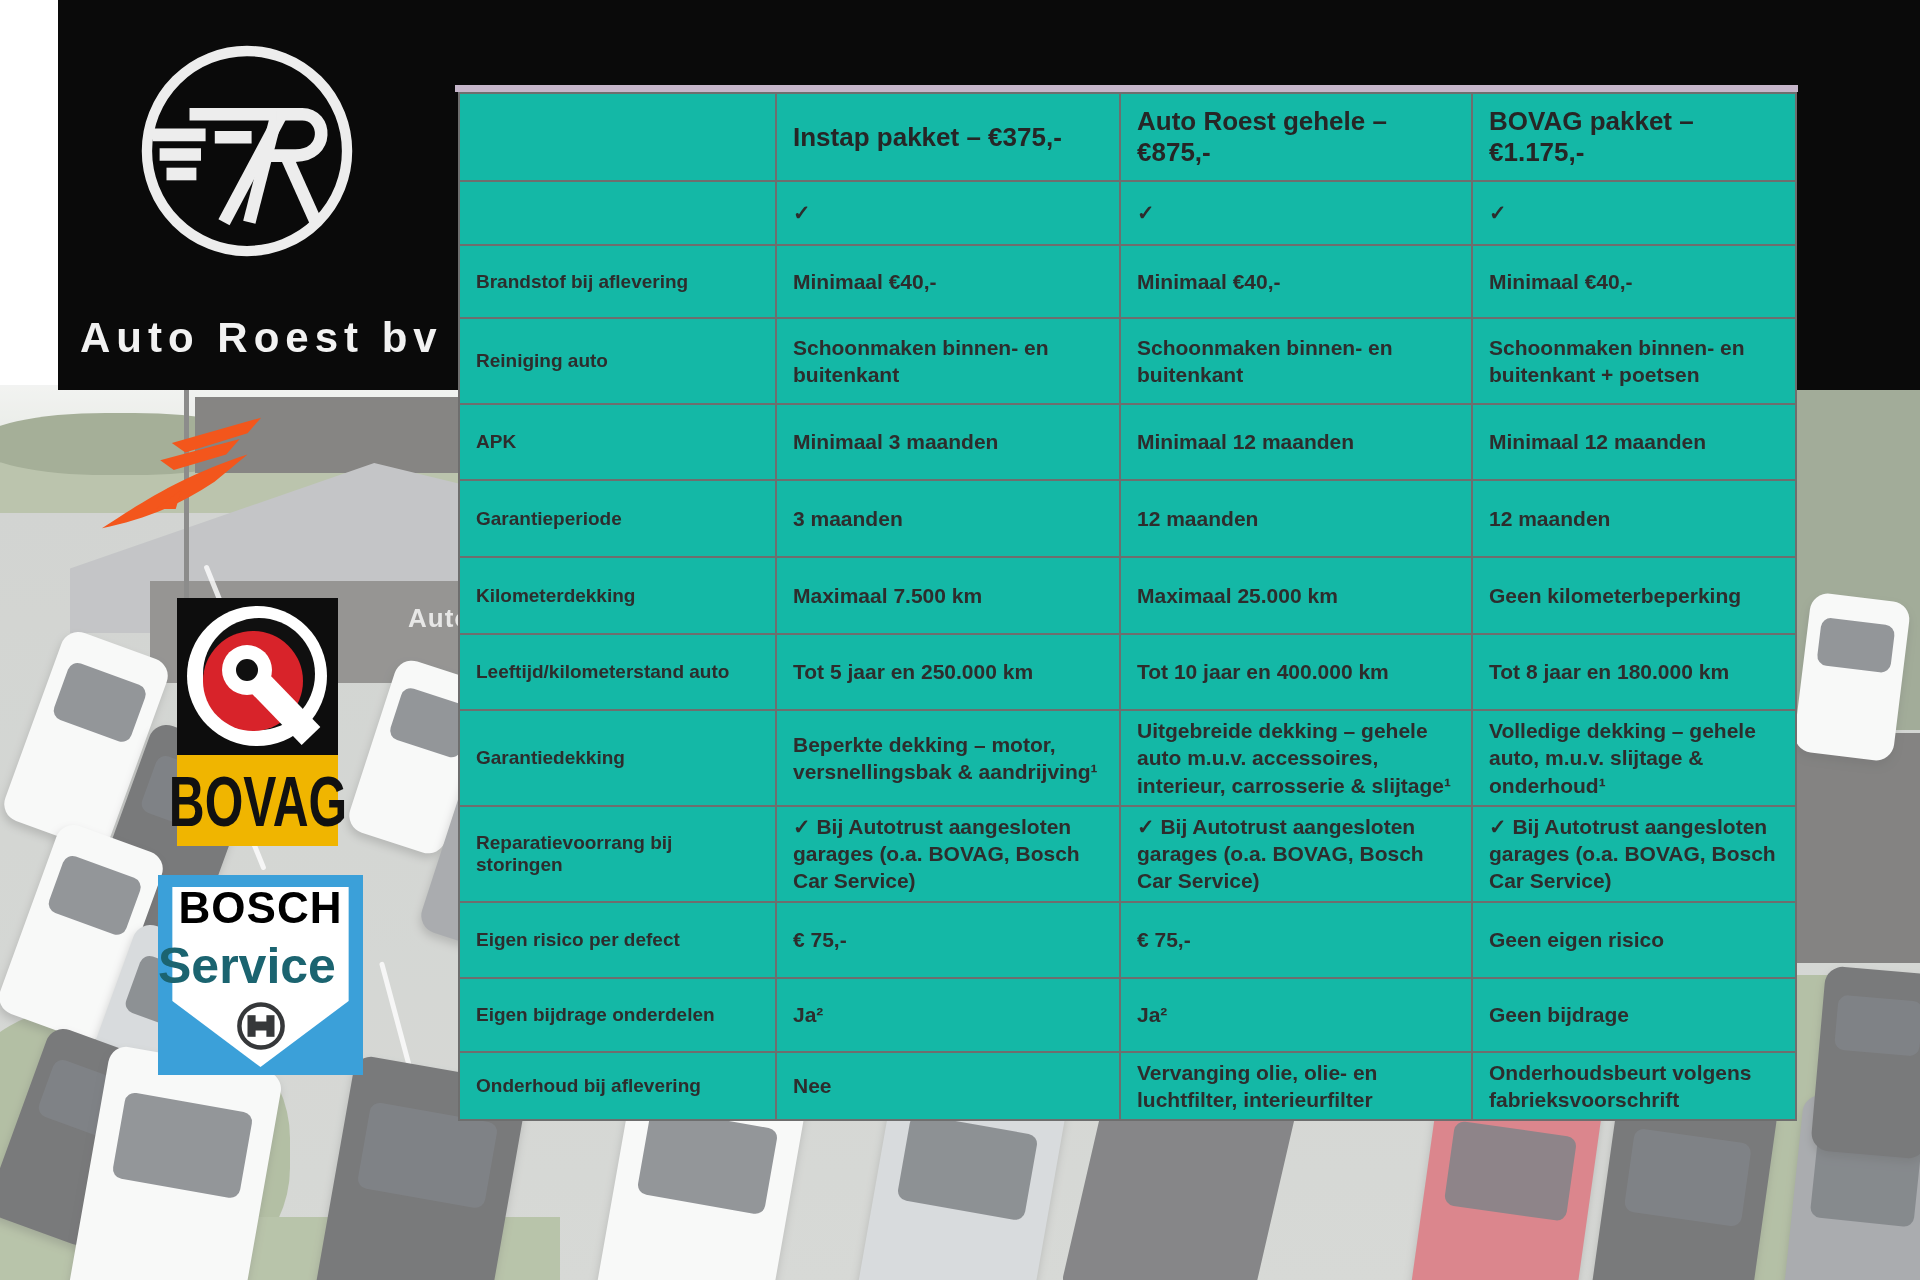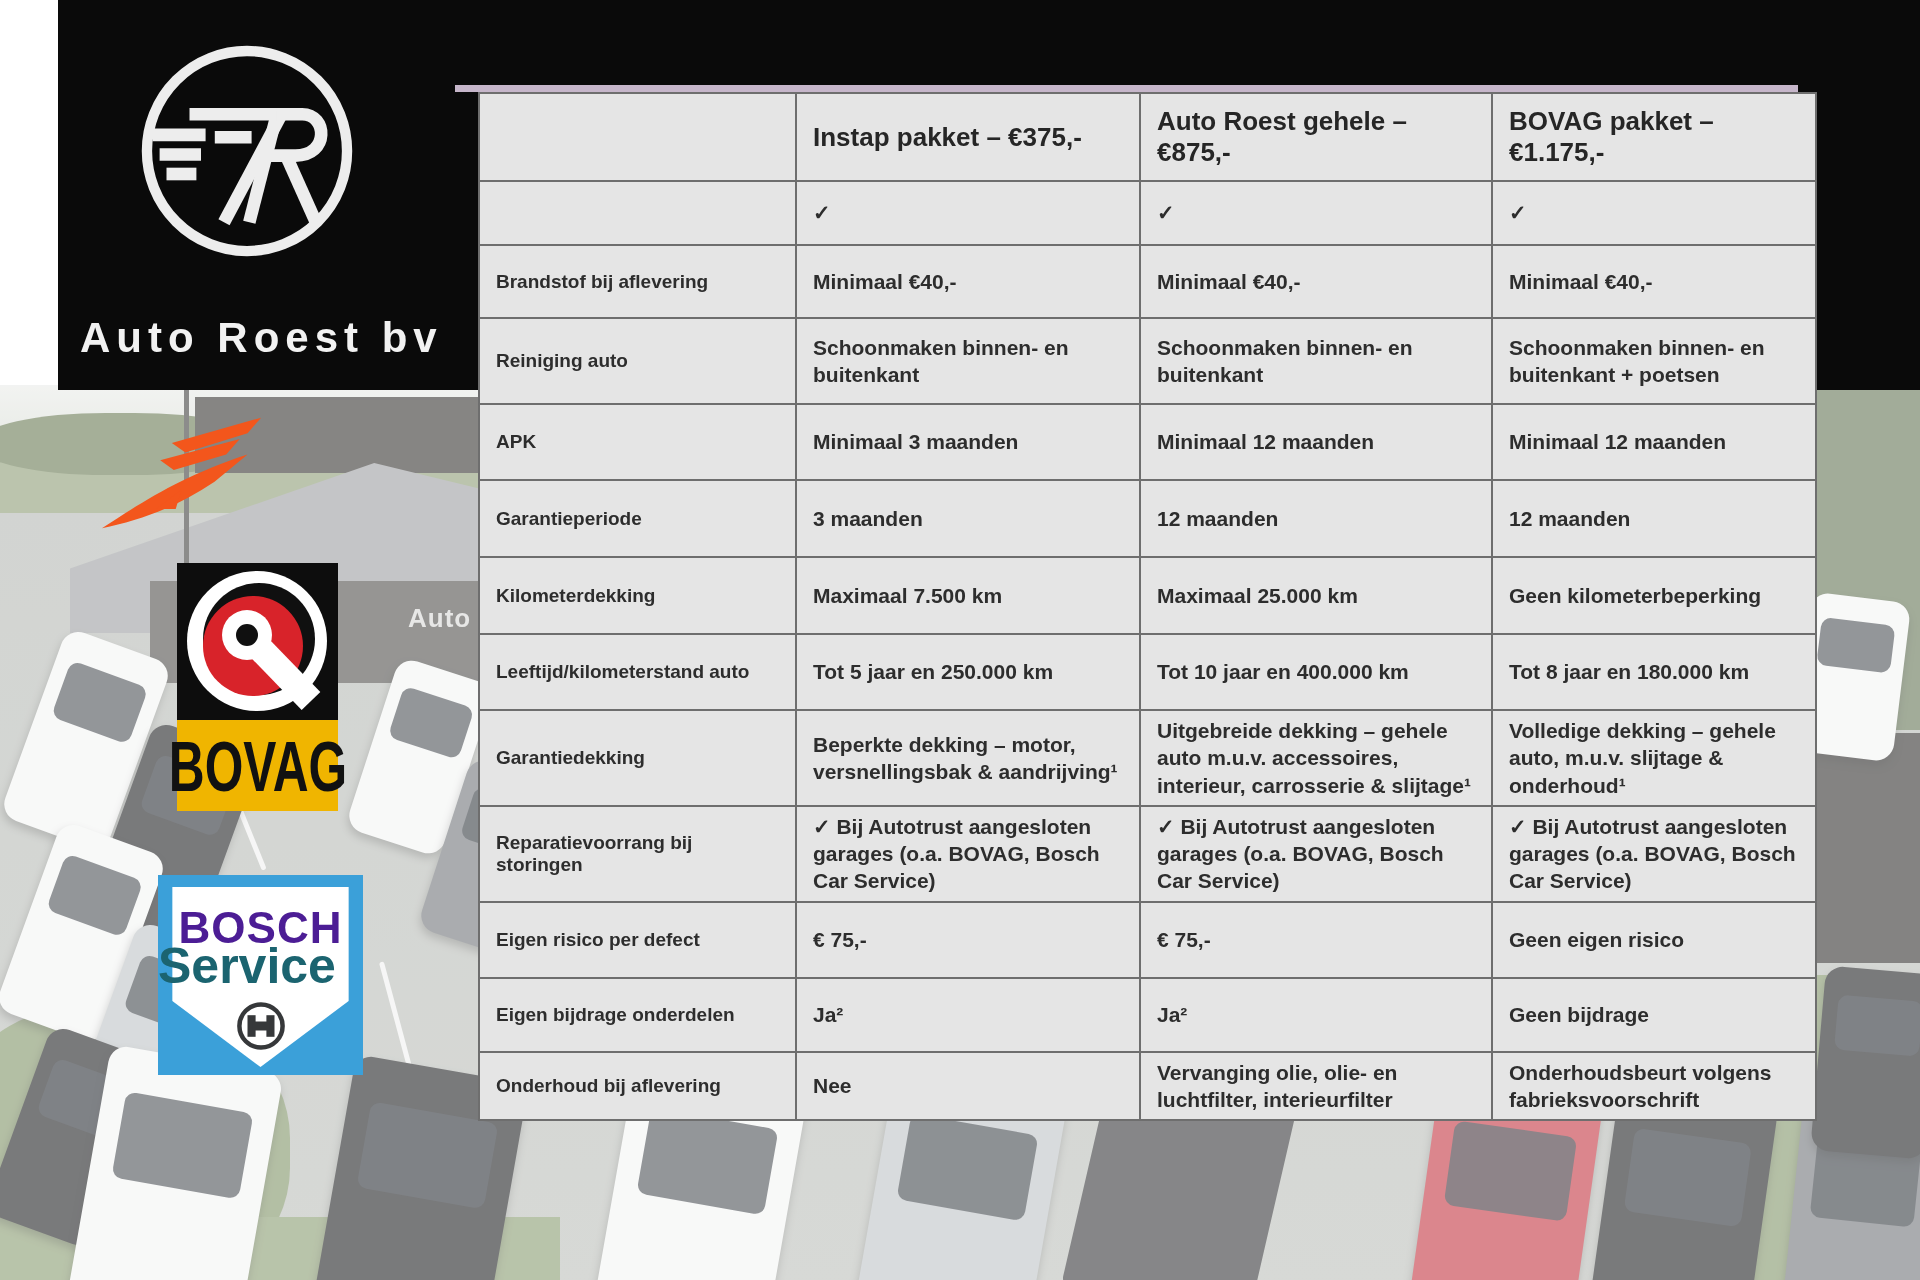--- a/index.html
+++ b/index.html
@@ -33,34 +33,34 @@
 
   
   .brand-panel { position:absolute; left:58px; top:0; width:1862px; height:390px; background:#0a0a0a; z-index:2; }
   .monogram { position:absolute; left:74px; top:36px; width:230px; height:230px; }
   .brand-name { position:absolute; left:22px; top:314px; width:340px; text-align:center; font-size:42px; font-weight:bold; color:#f2f2f2; letter-spacing:6px; white-space:nowrap; }
 
   
   .rdw-logo { position:absolute; left:100px; top:412px; width:320px; height:130px; z-index:3; display:flex; align-items:flex-start; }
   .rdw-text { font-family:"Liberation Serif", serif; font-weight:bold; font-size:62px; color:#171717; letter-spacing:3px; margin:18px 0 0 2px; }
 
-  .bovag-logo { position:absolute; left:177px; top:563px; width:161px; height:316px; z-index:3;text-align:center; }
+  .bovag-logo { position:absolute; left:177px; top:598px; width:161px; height:316px; z-index:3;text-align:center; }
   .bovag-black { position:absolute; left:0; top:0; width:161px; height:157px; background:#0d0d0d; }
   .bovag-yellow { position:absolute; left:0; top:157px; width:161px; height:91px; background:#f0b500; display:flex; align-items:center; justify-content:center; }
   .bovag-word { font-size:54px; font-weight:bold; color:#111; transform:scale(.92,1.3); letter-spacing:0px; }
 
   .bosch-logo { position:absolute; left:158px; top:875px; width:205px; height:200px; background:#3ba0d9; z-index:3; }
   .bosch-shield { position:absolute; inset:0; background:#ffffff; clip-path:polygon(7% 6%, 93% 6%, 93% 63%, 50% 96%, 7% 63%); }
-  .bosch-word { position:absolute; left:0; top:28px; width:100%; text-align:center; font-size:44px; font-weight:bold; color:#4c1d95; letter-spacing:1px; }
+  .bosch-word { position:absolute; left:0; top:8px; width:100%; text-align:center; font-size:44px; font-weight:bold; color:#000000; letter-spacing:1px; }
   .service-word { position:absolute; left:0; top:62px; width:100%; text-align:left; font-size:50px; font-weight:bold; color:#1b6470; }
   .armature { position:absolute; left:50%; top:124px; transform:translateX(-50%); }
 
   
   .table-accent { position:absolute; left:455px; top:85px; width:1343px; height:7px; background:#c6b6ca; z-index:4; }
-  .pakket { position:absolute; left:458px; top:92px; width:1337px; z-index:4; border-collapse:collapse; table-layout:fixed; background:#e5e5e5; color:#2d2d2d; font-weight:bold;margin-left:20px; }
+  .pakket { position:absolute; left:458px; top:92px; width:1337px; z-index:4; border-collapse:collapse; table-layout:fixed; background:#14b8a6; color:#2d2d2d; font-weight:bold; }
   .pakket th, .pakket td { border:2px solid #6e6e6e; vertical-align:middle; text-align:left; padding:6px 16px; }
   .pakket thead th { font-size:26px; color:#262626; }
   .pakket tbody th { font-size:19px; }
   .pakket tbody td { font-size:21px; line-height:1.3; }
   .check-row td { font-size:23px; }
   .r-88{height:88px}.r-64{height:64px}.r-73{height:73px}.r-86{height:86px}.r-76{height:76px}
   .r-77{height:77px}.r-92{height:92px}.r-70{height:70px}.r-95{height:95px}.r-74{height:74px}.r-68{height:68px}
 </style>
 </head>
 <body>

